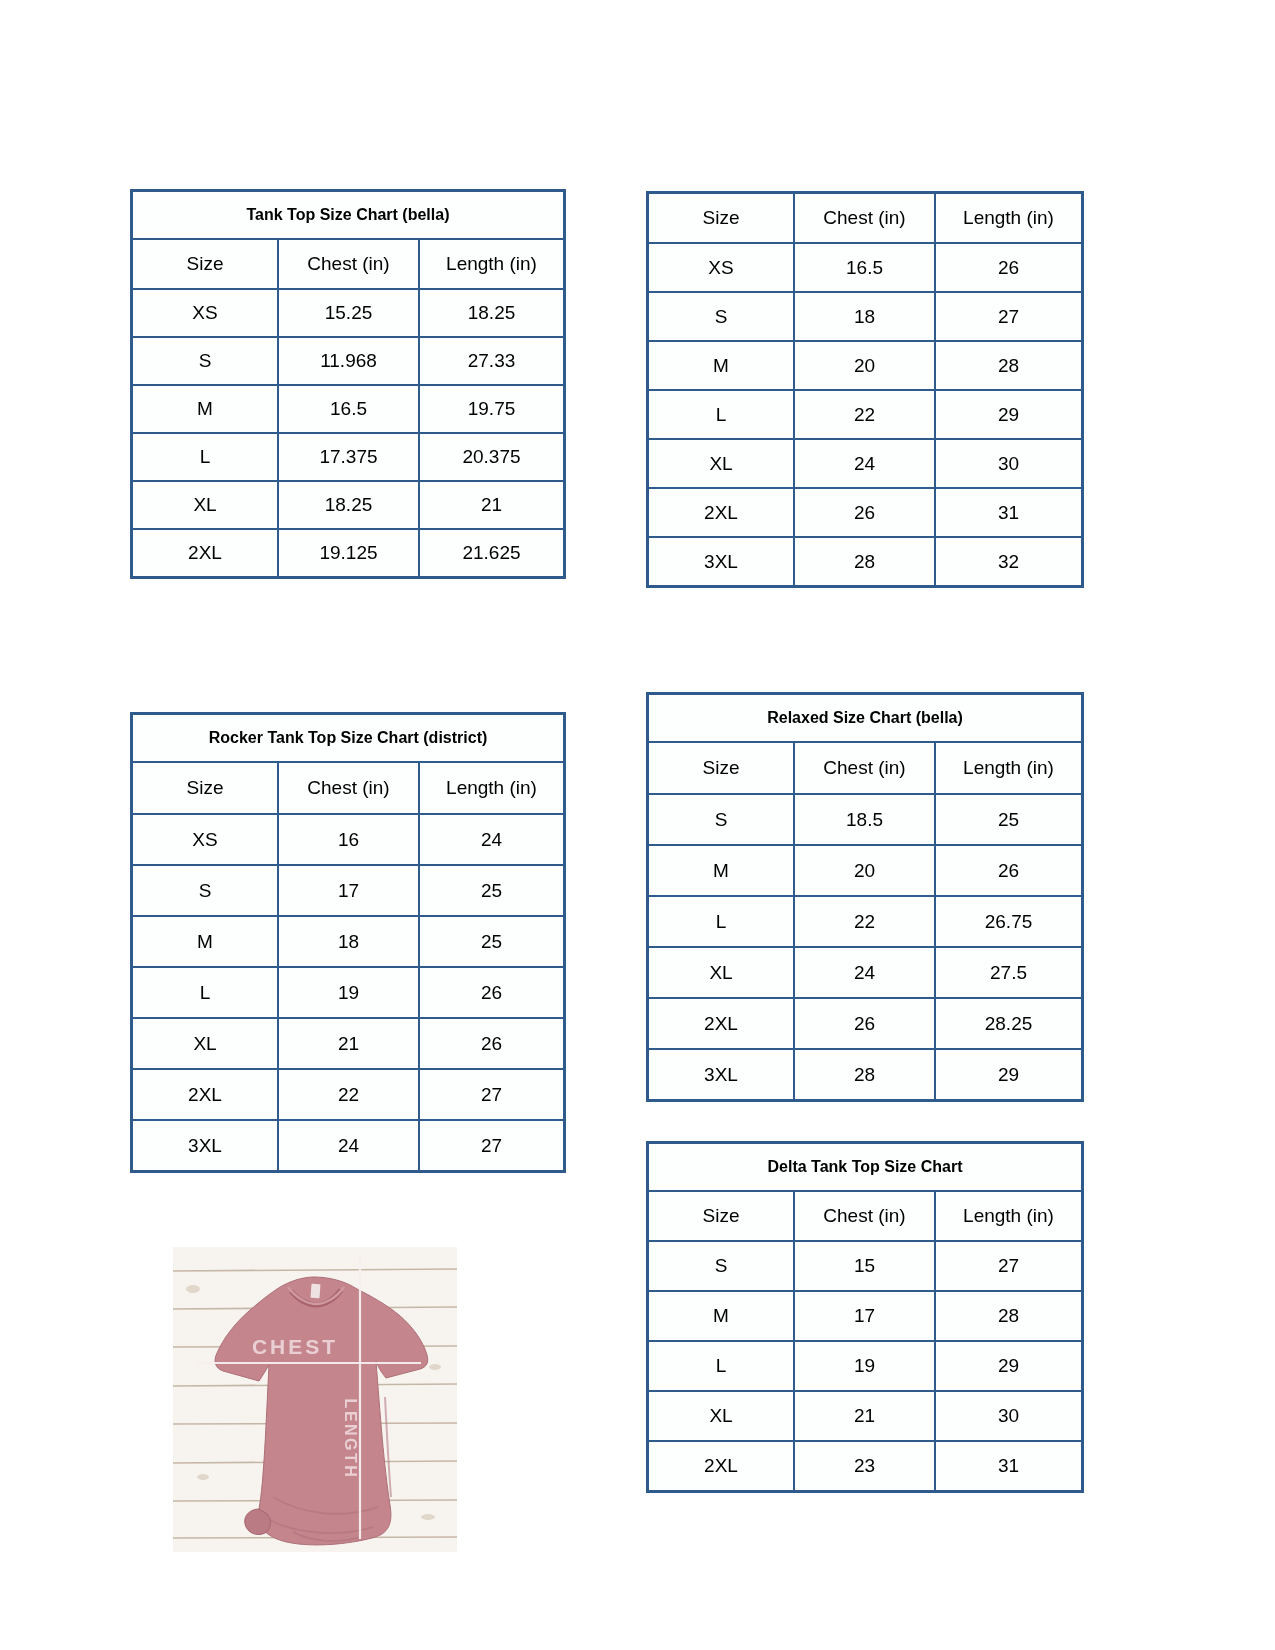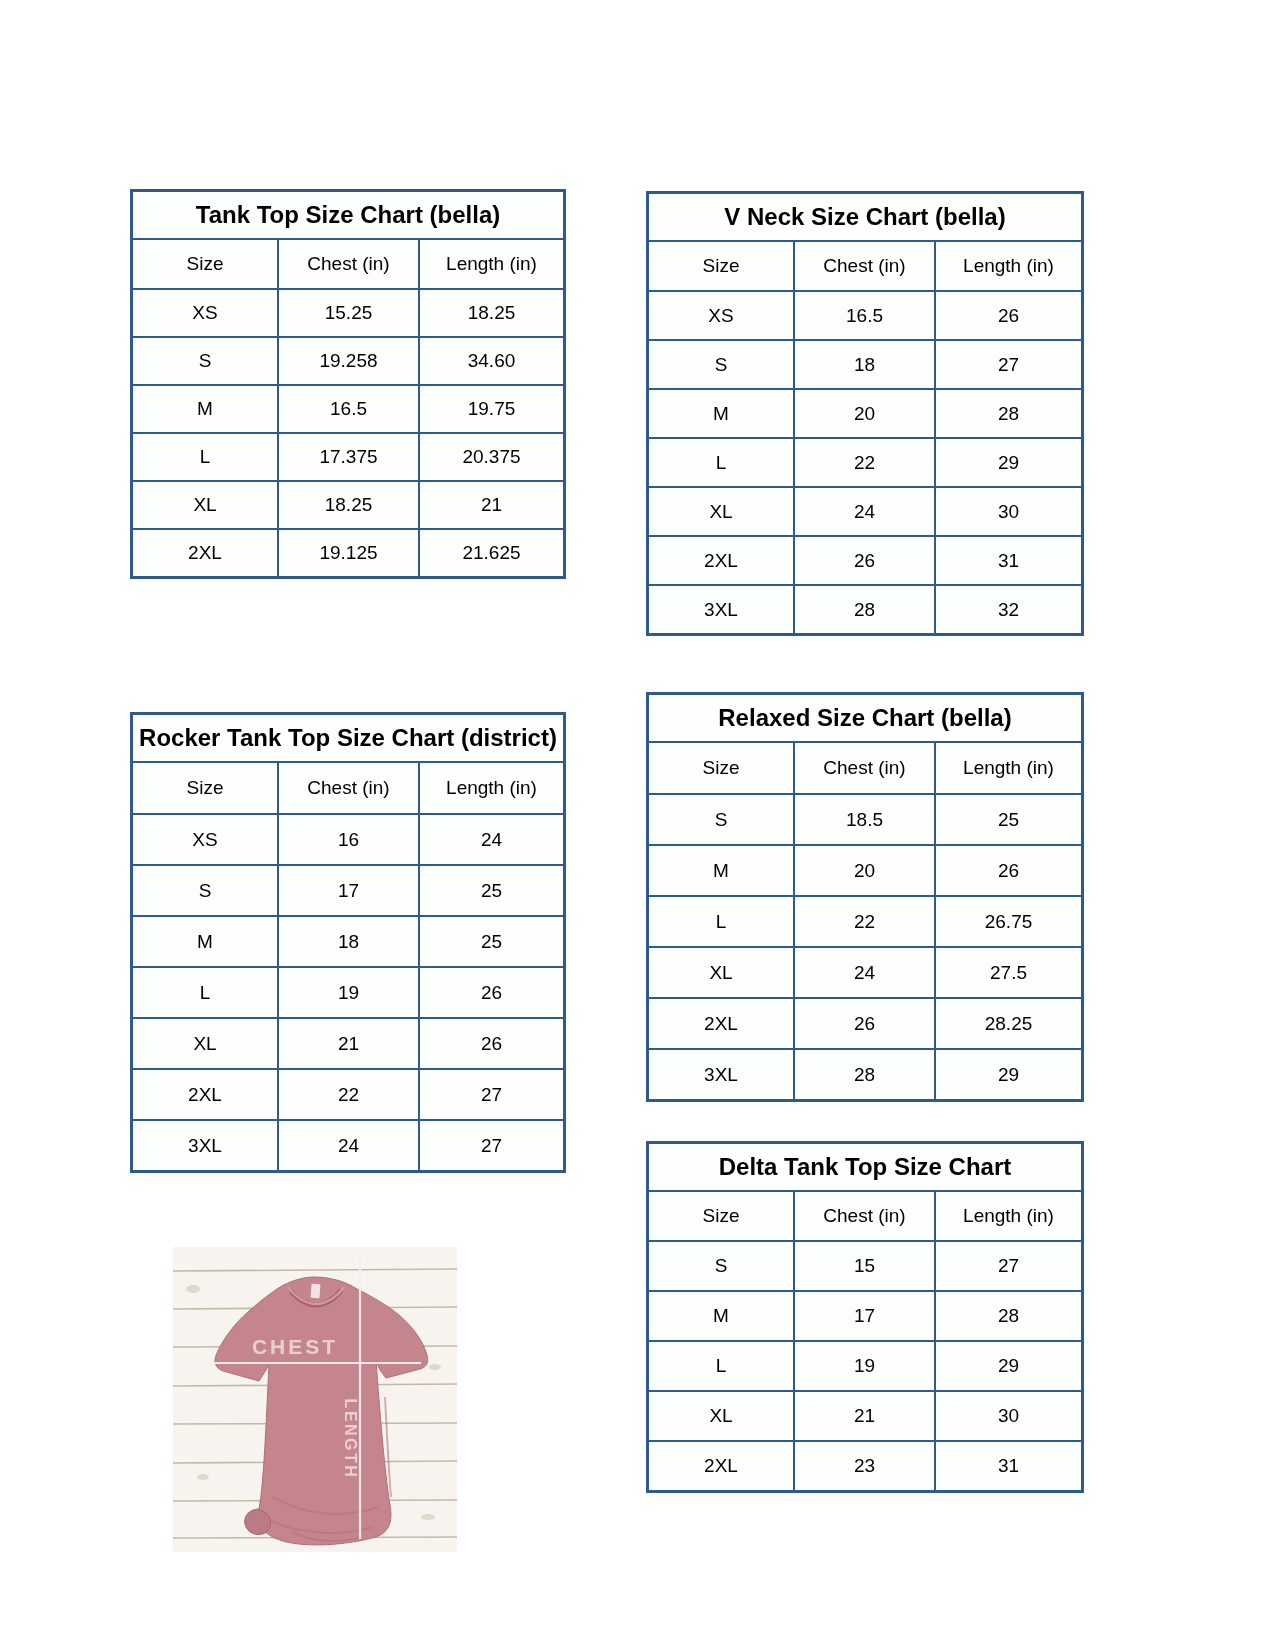--- a/index.html
+++ b/index.html
@@ -16,21 +16,21 @@
   table.size-table th, table.size-table td{
     border:2px solid #2e5a8c;
     text-align:center;
     vertical-align:middle;
     font-size:19px;
     font-weight:normal;
     padding:0;
   }
   table.size-table tr.title-row th{
     font-weight:bold;
-    font-size:24px;
+    font-size:16px;
     height:46px;
   }
   .w1{width:434px;}
   .w2{width:436px;}
   col.c-size{width:146px;}
   col.c-chest{width:141px;}
 
   .t1 tr.header-row th{height:48px;} .t1 td{height:46px;}
   .t2 tr.header-row th{height:48px;} .t2 td{height:47px;}
   .t3 tr.header-row th{height:50px;} .t3 td{height:49px;}
@@ -65,22 +65,22 @@
       </tr>
     </thead>
     <tbody>
         <tr>
           <td>XS</td>
           <td>15.25</td>
           <td>18.25</td>
         </tr>
         <tr>
           <td>S</td>
-          <td>19.258</td>
-          <td>34.60</td>
+          <td>11.968</td>
+          <td>27.33</td>
         </tr>
         <tr>
           <td>M</td>
           <td>16.5</td>
           <td>19.75</td>
         </tr>
         <tr>
           <td>L</td>
           <td>17.375</td>
           <td>20.375</td>
@@ -98,23 +98,20 @@
       </tbody>
   </table>
 
   <table class="size-table w2 t2" style="left:647px;top:192px;">
     <colgroup>
         <col class="c-size">
         <col class="c-chest">
         <col class="c-length">
       </colgroup>
     <thead>
-      <tr class="title-row">
-        <th colspan="3">V Neck Size Chart  (bella)</th>
-      </tr>
       <tr class="header-row">
         <th>Size</th>
         <th>Chest (in)</th>
         <th>Length (in)</th>
       </tr>
     </thead>
     <tbody>
         <tr>
           <td>XS</td>
           <td>16.5</td>

